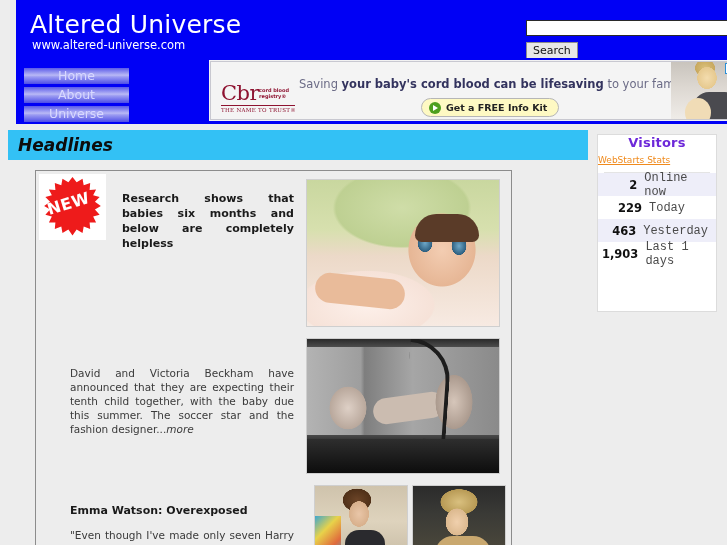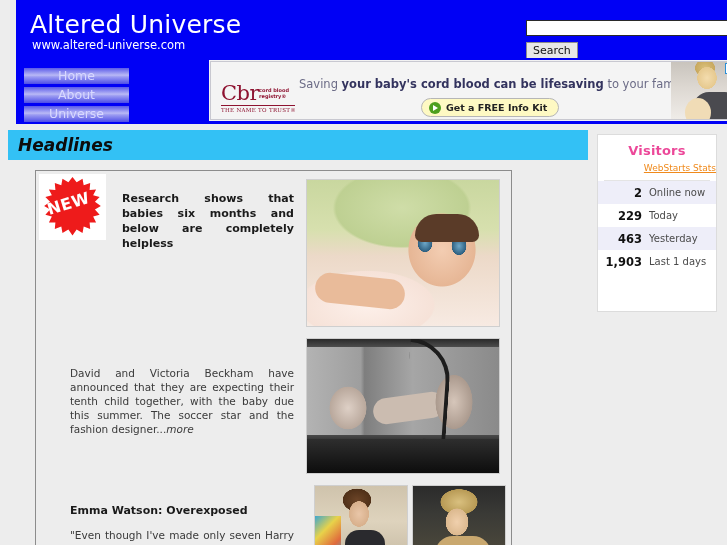--- a/index.html
+++ b/index.html
@@ -264,40 +264,39 @@
     background: #c9a86f; border-radius: 18px 18px 0 0;
   }
 
   
   #visitors-panel {
     position: absolute; left: 597px; top: 134px;
     width: 120px; height: 178px;
     background: #ffffff; border: 1px solid #dcdcdc;
   }
   #visitors-title {
-    text-align: center; font-size: 13px; font-weight: bold; color: #ec4899;
-    margin-top: 8px; letter-spacing: 0.2px;
+    text-align: center; font-size: 13px; font-weight: bold; color: #6d28d9;
+    letter-spacing: 0.2px;
   }
   #visitors-link {
-    display: block; text-align: right; font-size: 9px;
+    display: block; text-align: left; font-size: 9px;
     color: #f08a1c; text-decoration: underline; margin-top: 5px;
     cursor: pointer;
-    padding-left: 36px;
   }
   #visitors-rule { height: 1px; background: #e4e4e4; margin: 7px 6px 0 6px; }
   .v-row {
     display: flex; align-items: center; height: 23px;
     padding: 0 8px 0 4px;
   }
   .v-row.alt { background: #eeeef9; }
   .v-count {
     width: 47px; text-align: right; font-size: 11.5px;
     font-weight: bold; color: #111; padding-right: 7px;
   }
-  .v-label { font-size: 10px; color: #4a4a4a; }
+  .v-label { font-size: 12px; color: #4a4a4a; font-family: Liberation Mono, monospace; }
 </style>
 </head>
 <body>
 
 <div id="page">
 
   <div id="header">
     <div id="site-title">Altered Universe</div>
     <div id="site-url">www.altered-universe.com</div>
 

